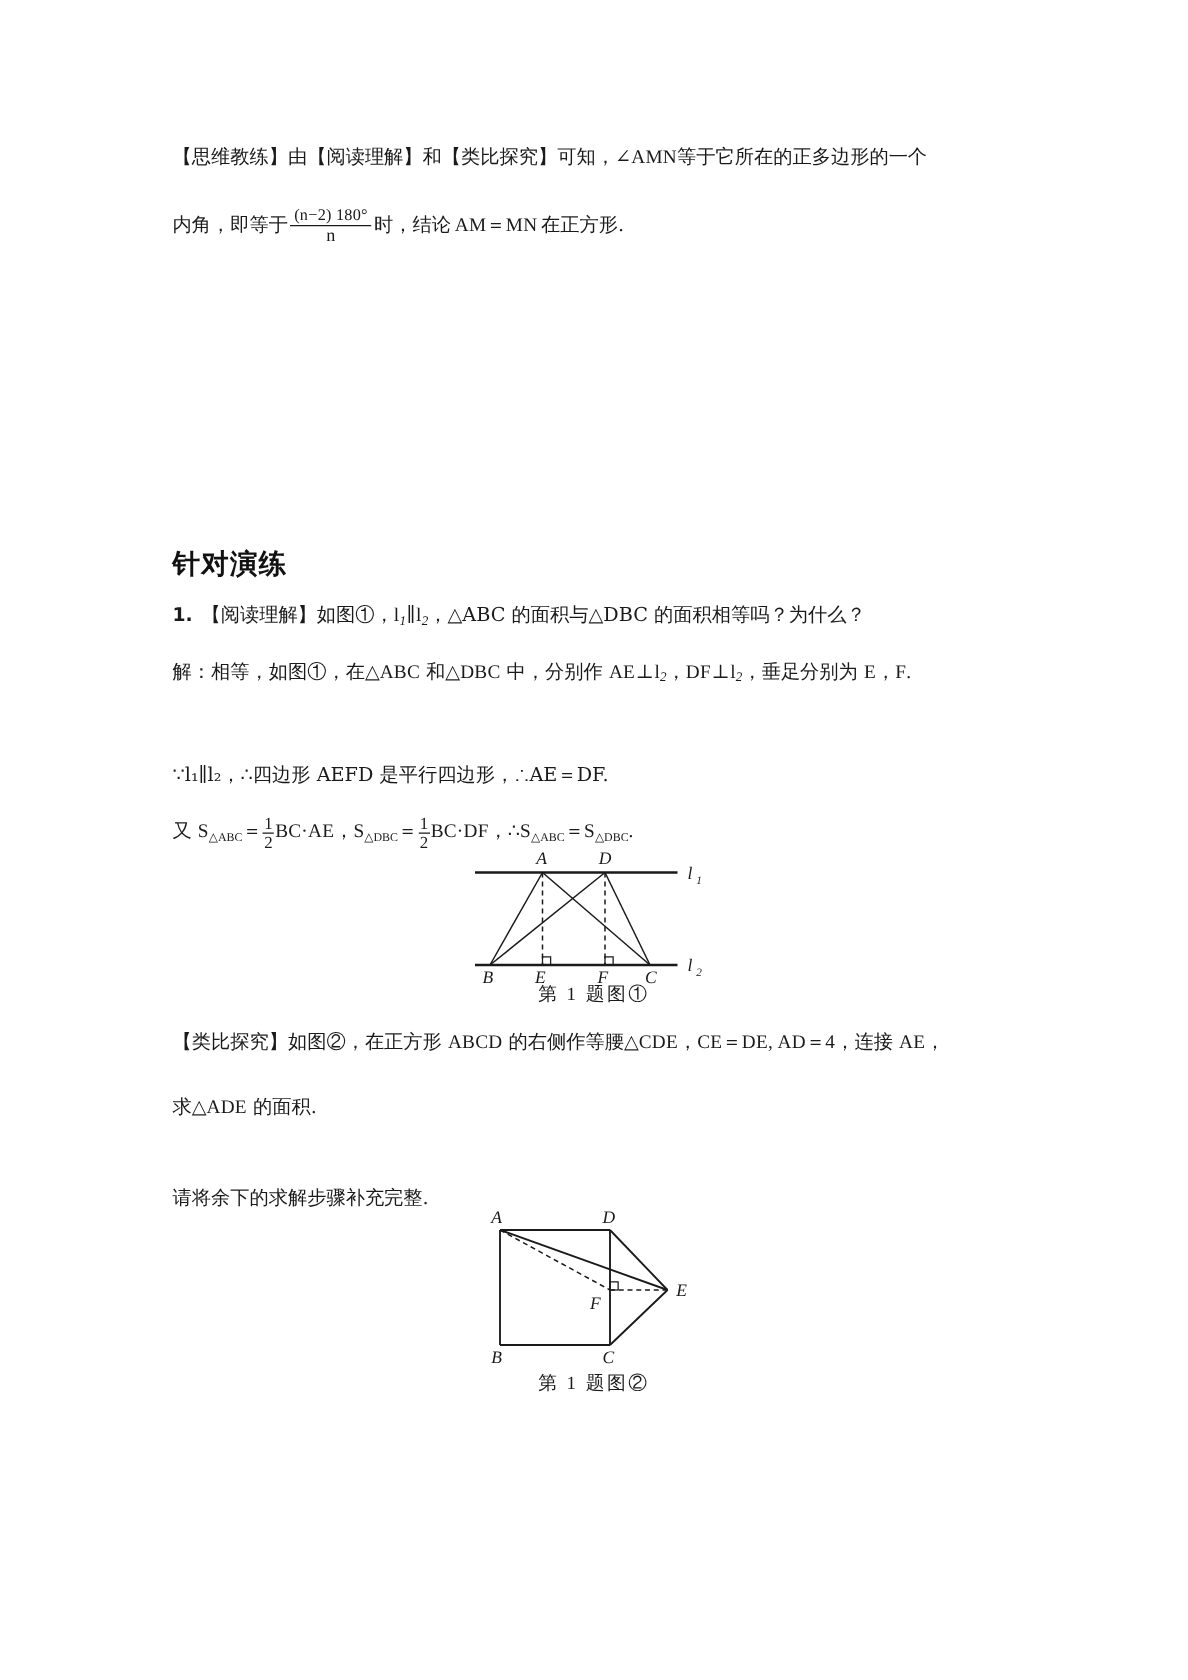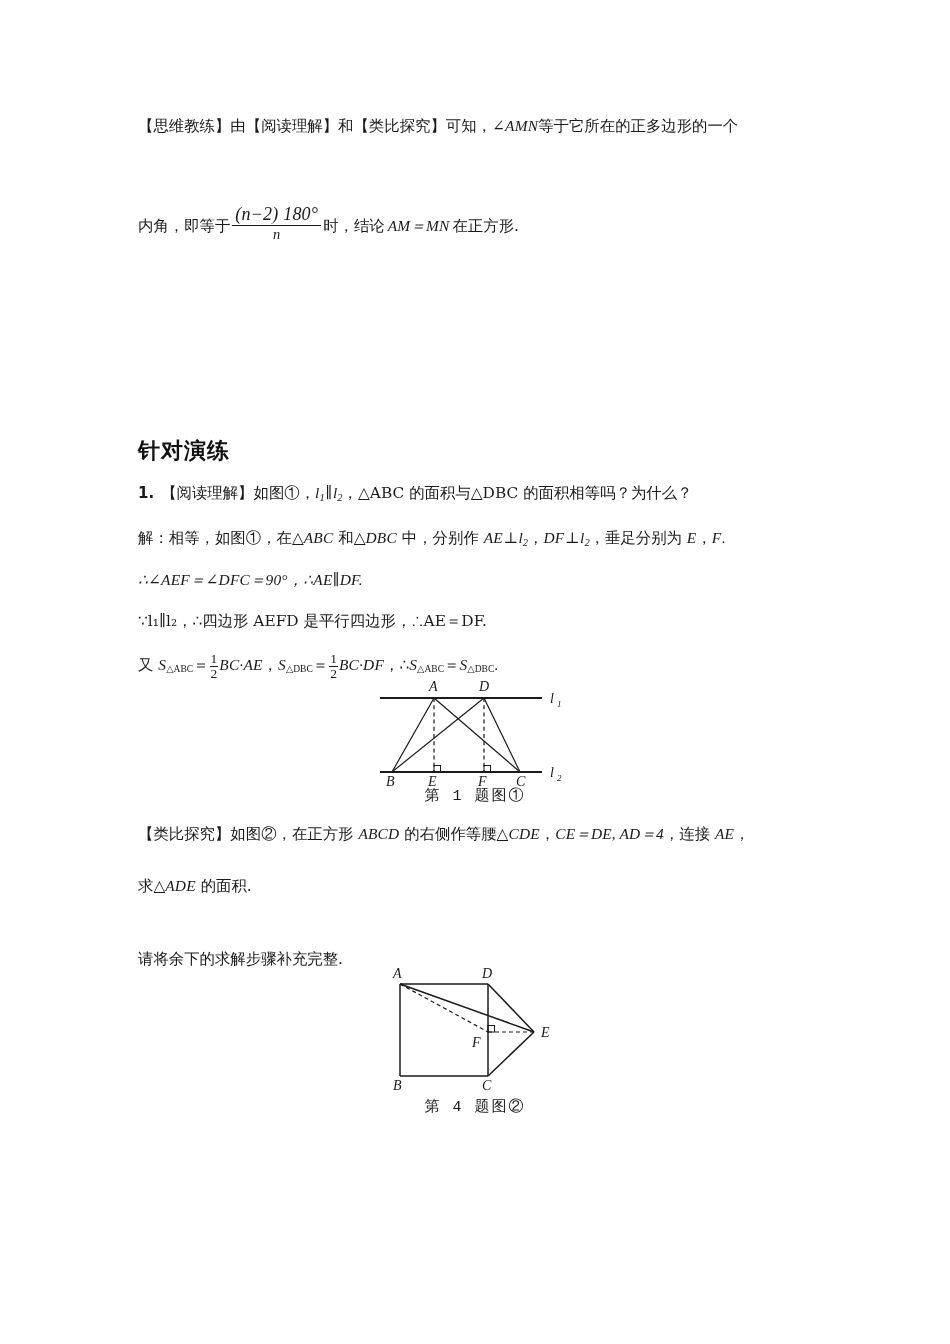--- a/index.html
+++ b/index.html
@@ -29,21 +29,20 @@
     left: 138px;
     width: 690px;
     font-size: 15.4px;
     line-height: 1.0;
     white-space: nowrap;
     color: #1a1a1a;
   }
   .cn { font-family: "DejaVu Serif", "Liberation Serif", serif; }
   .mi {
     font-family: "Liberation Serif", "DejaVu Serif", serif;
-    font-style: italic;
     letter-spacing: .2px;
   }
   .mu {
     font-family: "Liberation Serif", "DejaVu Serif", serif;
     font-style: normal;
   }
   .sub {
     font-size: 0.68em;
     vertical-align: -0.28em;
     font-style: italic;
@@ -60,22 +59,21 @@
     display: inline-block;
     vertical-align: -0.52em;
     text-align: center;
     line-height: 1.05;
     margin: 0 2px;
   }
   .frac .num {
     display: block;
     padding: 0 3px 1px 3px;
     border-bottom: 1.1px solid #1a1a1a;
-    font-size: 18px;
-    margin-top: 40px;
+    font-size: 13px;
   }
   .frac .den {
     display: block;
     padding-top: 1px;
     font-size: 14.5px;
   }
   .halffrac {
     display: inline-block;
     vertical-align: -0.5em;
     text-align: center;
@@ -122,21 +120,21 @@
     left: 0;
     width: 950px;
     text-align: center;
   }
   .figcap {
     position: absolute;
     left: 0;
     width: 950px;
     text-align: center;
     font-size: 15px;
-    font-family: Liberation Mono, monospace;
+    font-family: Liberation Serif, serif;
     letter-spacing: 2px;
     color: #1a1a1a;
   }
   svg { display: inline-block; overflow: visible; }
   svg text {
     font-family: "Liberation Serif", "DejaVu Serif", serif;
     font-style: italic;
     fill: #1a1a1a;
   }
 </style>
@@ -156,23 +154,20 @@
   <div class="section-title cn" style="top:436px;">针对演练</div>
 
   <div class="ln" style="top:485px;">
     <span class="qnum">1.</span><span style="display:inline-block;width:7px;"></span><span class="cn bracket-bold">【阅读理解】</span><span class="cn">如图①，</span><span class="mi">l</span><span class="sub">1</span><span class="op mu">∥</span><span class="mi">l</span><span class="sub">2</span><span class="cn">，△ABC 的面积与△DBC 的面积相等吗？为什么？</span>
   </div>
 
   <div class="ln" style="top:530px;">
     <span class="cn">解：相等，如图①，在△</span><span class="mi">ABC</span><span class="cn"> 和△</span><span class="mi">DBC</span><span class="cn"> 中，分别作 </span><span class="mi">AE</span><span class="mu op">⊥</span><span class="mi">l</span><span class="sub">2</span><span class="cn">，</span><span class="mi">DF</span><span class="mu op">⊥</span><span class="mi">l</span><span class="sub">2</span><span class="cn">，垂足分别为 </span><span class="mi">E</span><span class="cn">，</span><span class="mi">F</span><span class="mu">.</span>
   </div>
 
-  <div class="ln" style="top:572px;">
-    <span class="mi">∴∠AEF＝∠DFC＝90°，∴AE∥DF.</span>
-  </div>
 
   <div class="ln" style="top:613px;">
     <span class="cn">∵l₁∥l₂，∴四边形 AEFD 是平行四边形，∴AE＝DF.</span>
   </div>
 
   <div class="ln" style="top:652px;">
     <span class="cn">又 </span><span class="mi">S</span><span class="subu">△ABC</span><span class="mu">＝</span><span class="halffrac"><span class="num mu">1</span><span class="den mu">2</span></span><span class="mi">BC·AE</span><span class="cn">，</span><span class="mi">S</span><span class="subu">△DBC</span><span class="mu">＝</span><span class="halffrac"><span class="num mu">1</span><span class="den mu">2</span></span><span class="mi">BC·DF</span><span class="cn">，</span><span class="mu">∴</span><span class="mi">S</span><span class="subu">△ABC</span><span class="mu">＝</span><span class="mi">S</span><span class="subu">△DBC</span><span class="mu">.</span>
   </div>
 
   <div class="figwrap" style="top:676px;">
@@ -243,15 +238,15 @@
 
       <text x="33" y="12" font-size="14">A</text>
       <text x="122" y="12" font-size="14">D</text>
       <text x="33" y="124" font-size="14">B</text>
       <text x="122" y="124" font-size="14">C</text>
       <text x="181" y="71" font-size="14">E</text>
       <text x="112" y="81" font-size="14">F</text>
     </svg>
   </div>
 
-  <div class="figcap cn" style="top:1097px;">第 4 题图②</div>
+  <div class="figcap cn" style="top:1097px;">第 1 题图②</div>
 
 </div>
 
 </body></html>

